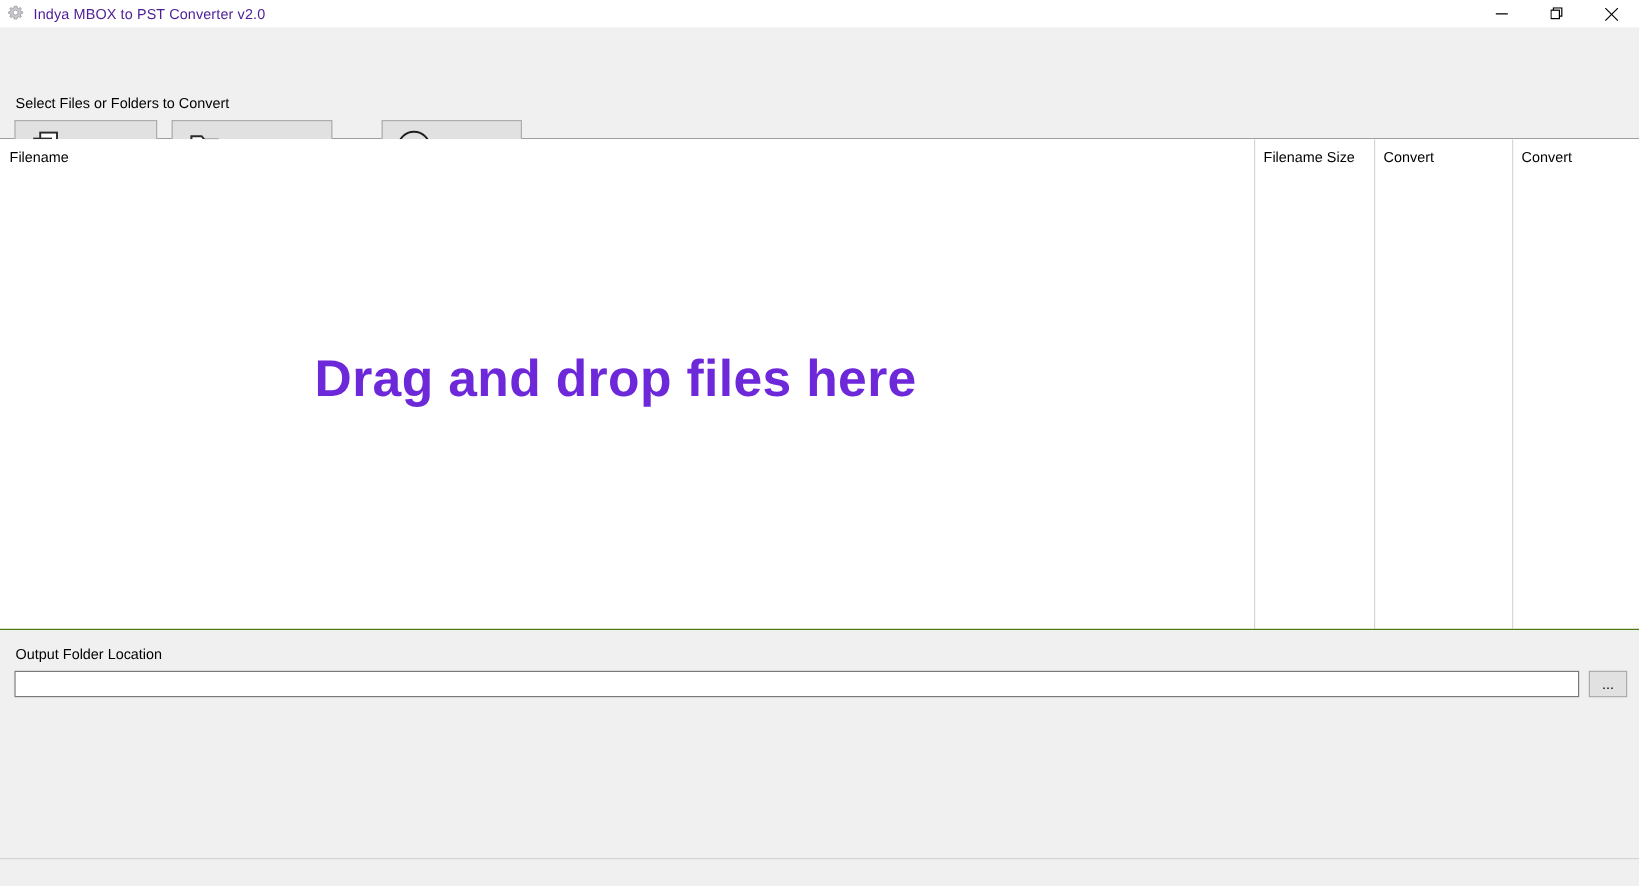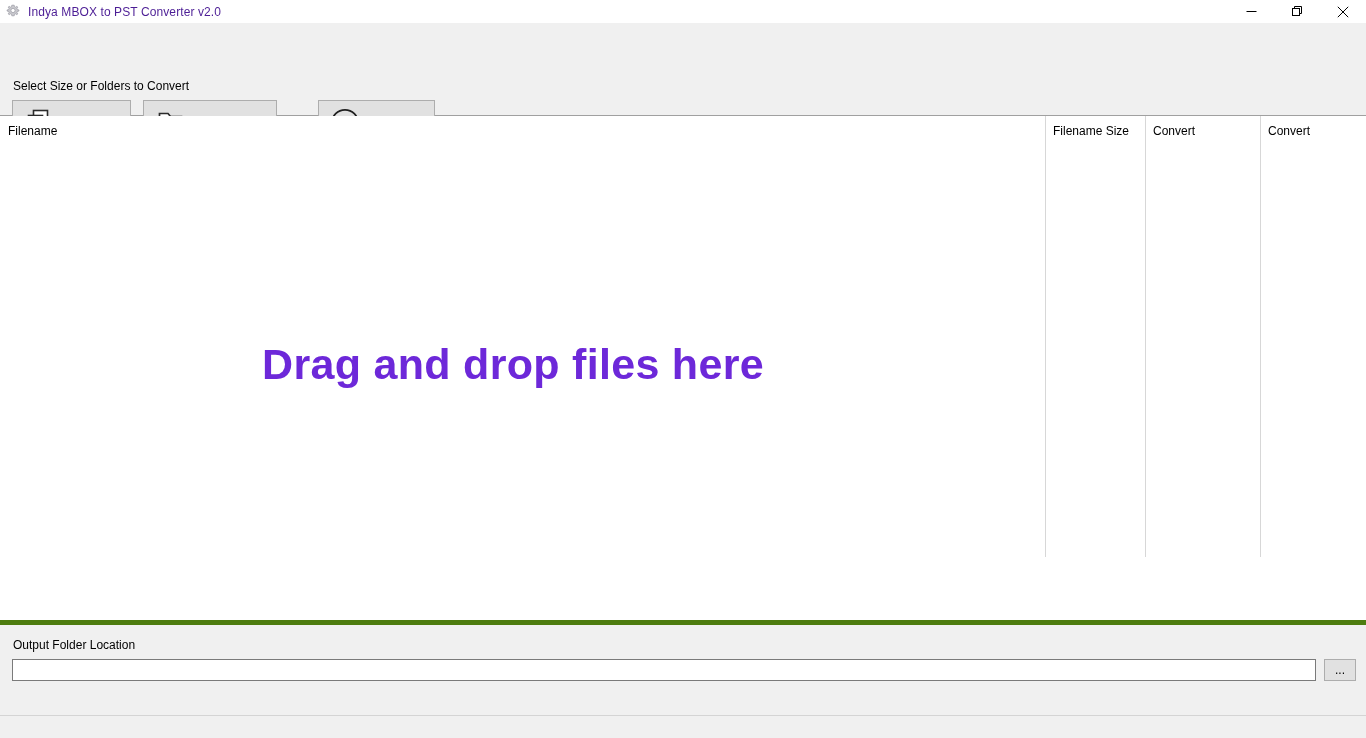--- a/index.html
+++ b/index.html
@@ -139,21 +139,21 @@
   #btn-add-files { width: 119px; }
   #btn-add-files .btn-icon { width: 45px; margin-left: 4px; }
   #btn-add-folder { width: 134px; margin-left: 12px; }
   #btn-add-folder .btn-icon { width: 46px; margin-left: 6px; }
   #btn-clear-files { width: 117px; margin-left: 41px; }
   #btn-clear-files .btn-icon { width: 48px; margin-left: 2px; }
 
   
   .list-area {
     flex: 0 0 auto;
-    height: 504px;
+    height: 408px;
     background: #ffffff;
     position: relative;
     overflow: hidden;
   }
   .list-header {
     height: 28px;
     position: relative;
     background: #ffffff;
   }
   .col-header {
@@ -190,21 +190,21 @@
     margin-left: -340px;
     margin-top: -8px;
     white-space: nowrap;
   }
 
   
   .output-panel {
     flex: 1 1 auto;
     background: #f0f0f0;
     position: relative;
-    border-top: 5px solid #4d7c0f;
+    border-top: 1px solid #4d7c0f;
   }
   .output-label {
     position: absolute;
     left: 13px;
     top: 13px;
     font-size: 12px;
     color: #000000;
     white-space: nowrap;
   }
   .output-input {
@@ -297,21 +297,21 @@
         <svg width="12" height="12" viewBox="0 0 12 12">
           <line x1="0.8" y1="0.8" x2="11.2" y2="11.2" stroke="#000000" stroke-width="1"></line>
           <line x1="11.2" y1="0.8" x2="0.8" y2="11.2" stroke="#000000" stroke-width="1"></line>
         </svg>
       </button>
     </div>
   </div>
 
 
   <div class="toolbar-panel">
-    <div class="toolbar-label">Select Size or Folders to Convert</div>
+    <div class="toolbar-label">Select Files or Folders to Convert</div>
 
     <div class="toolbar-buttons">
 
       <button class="tool-btn" id="btn-add-files">
         <span class="btn-icon">
           <svg width="26" height="28" viewBox="0 0 26 28">
             <rect x="6.5" y="1.5" width="14" height="19" fill="#ffffff" stroke="#2b2b2b" stroke-width="1.6"></rect>
             <rect x="1.5" y="6.5" width="14" height="19" fill="#ffffff" stroke="#2b2b2b" stroke-width="1.6"></rect>
           </svg>
         </span>

